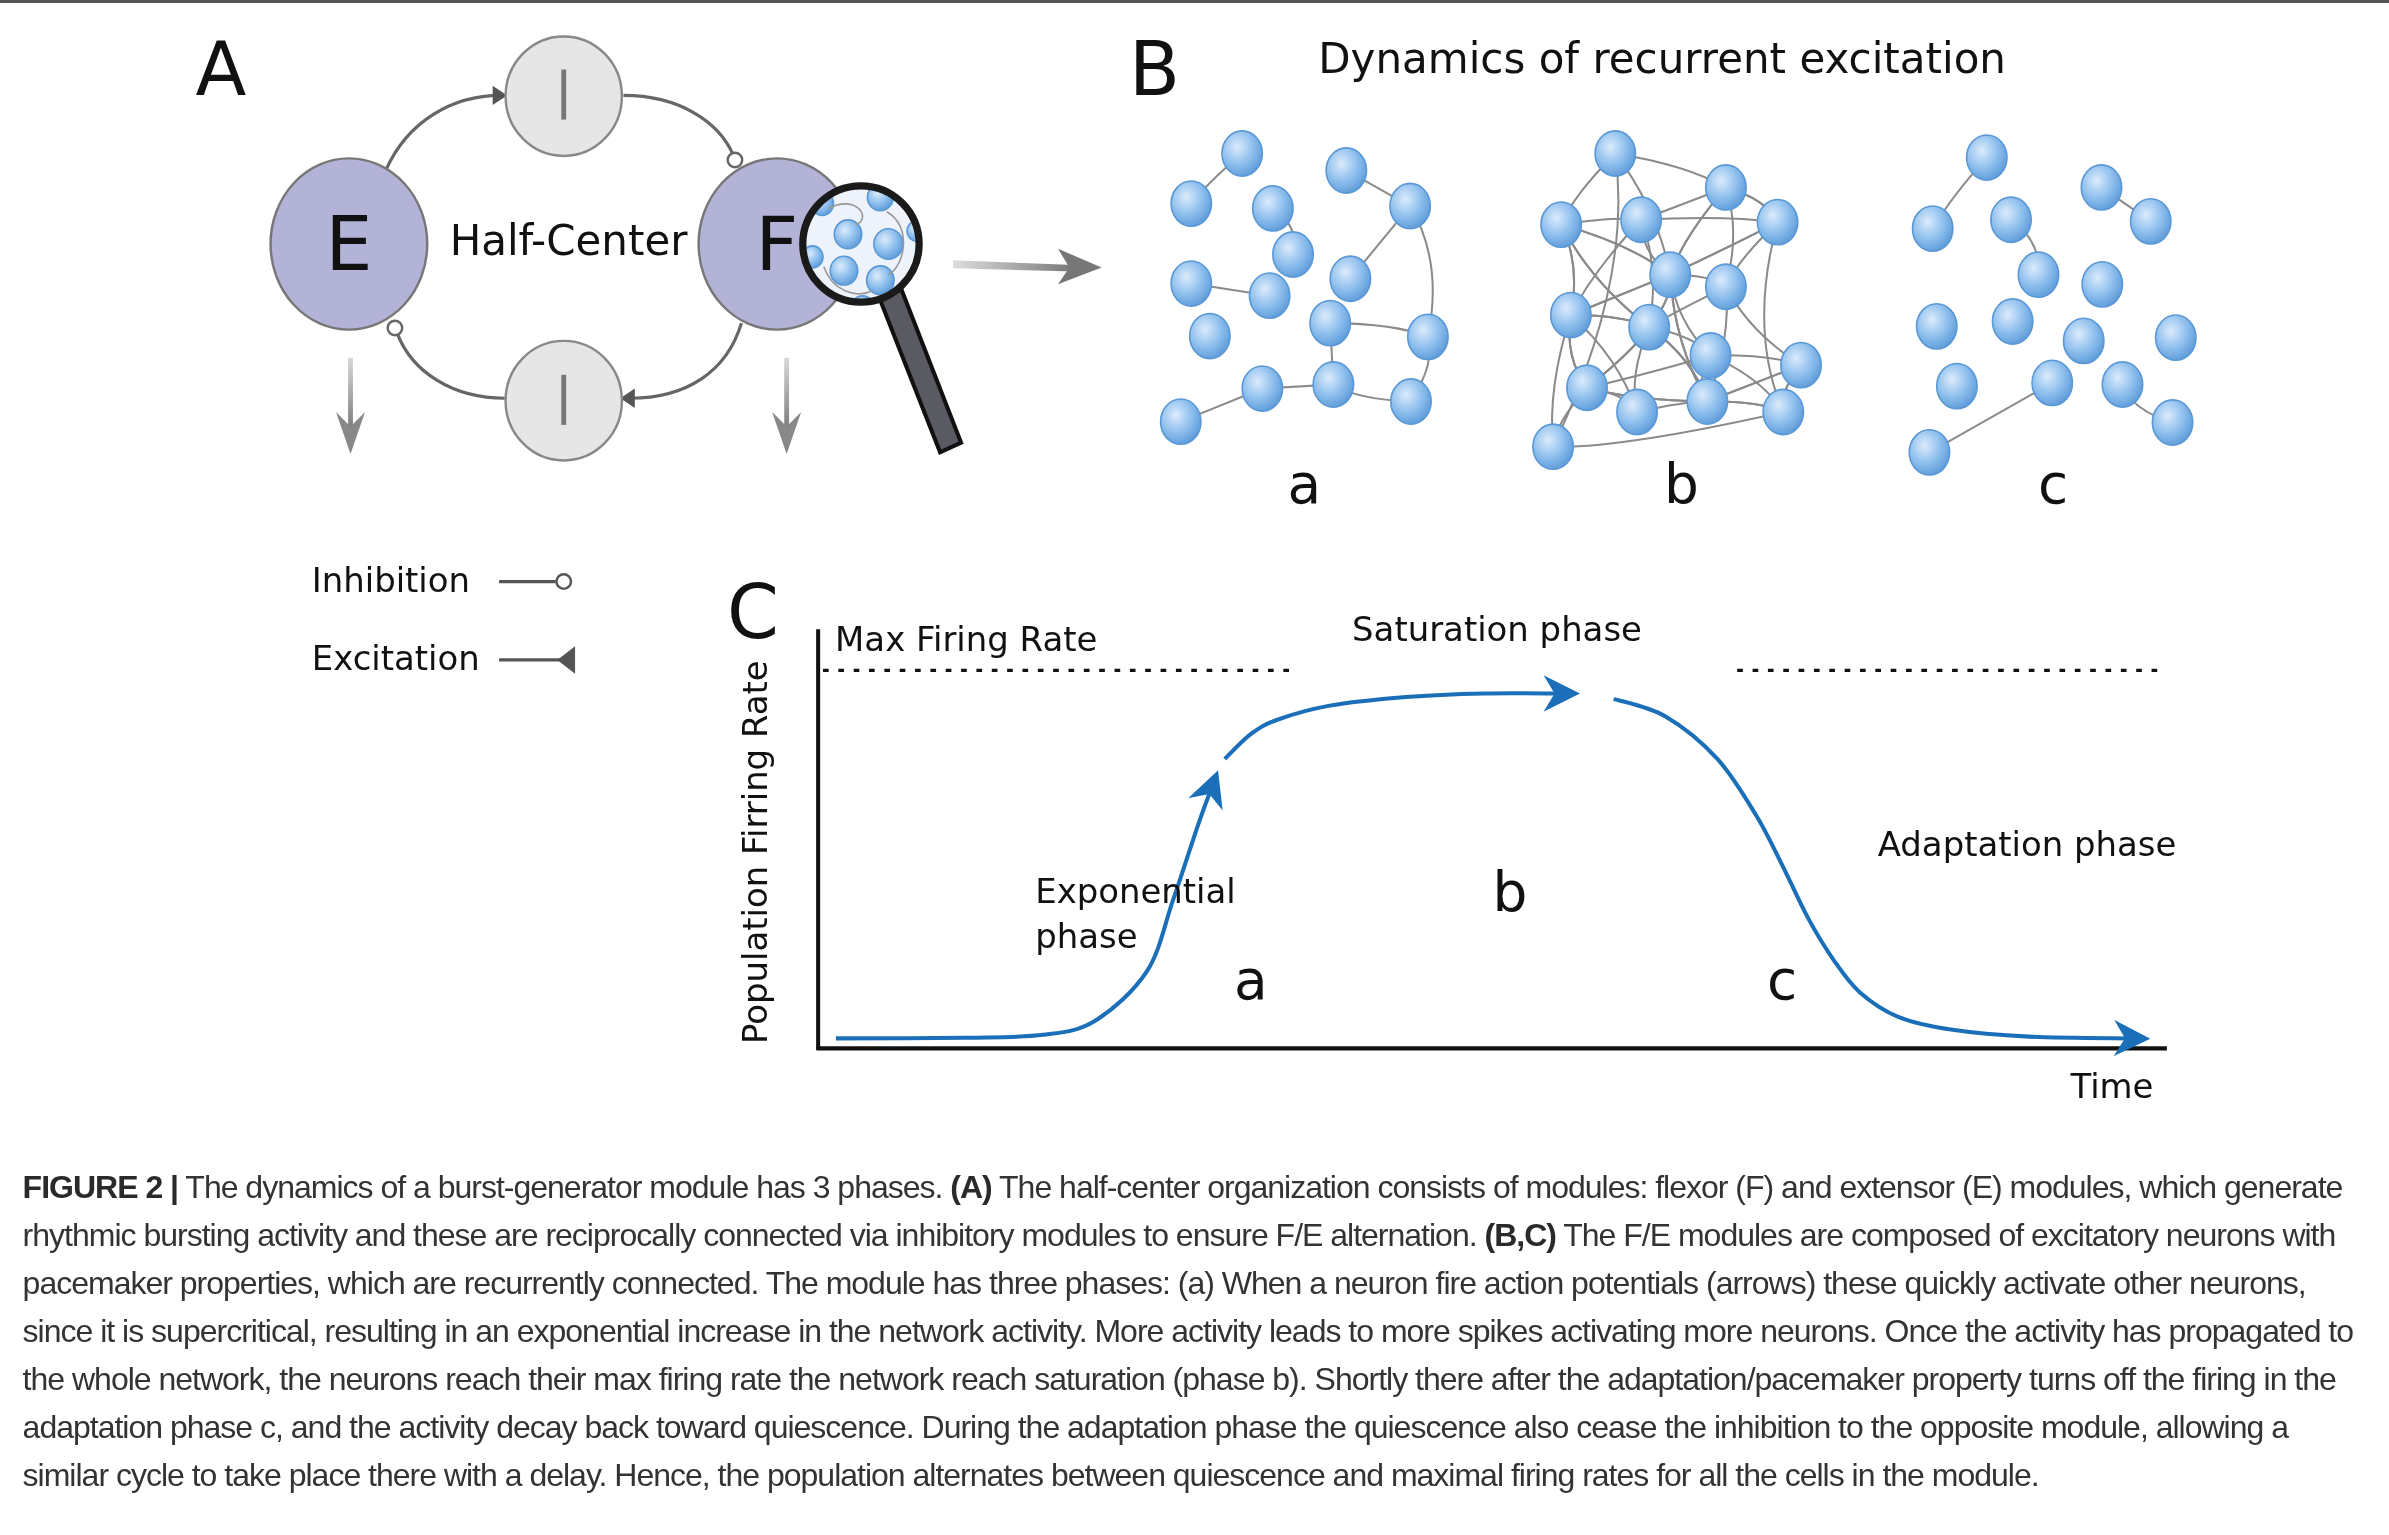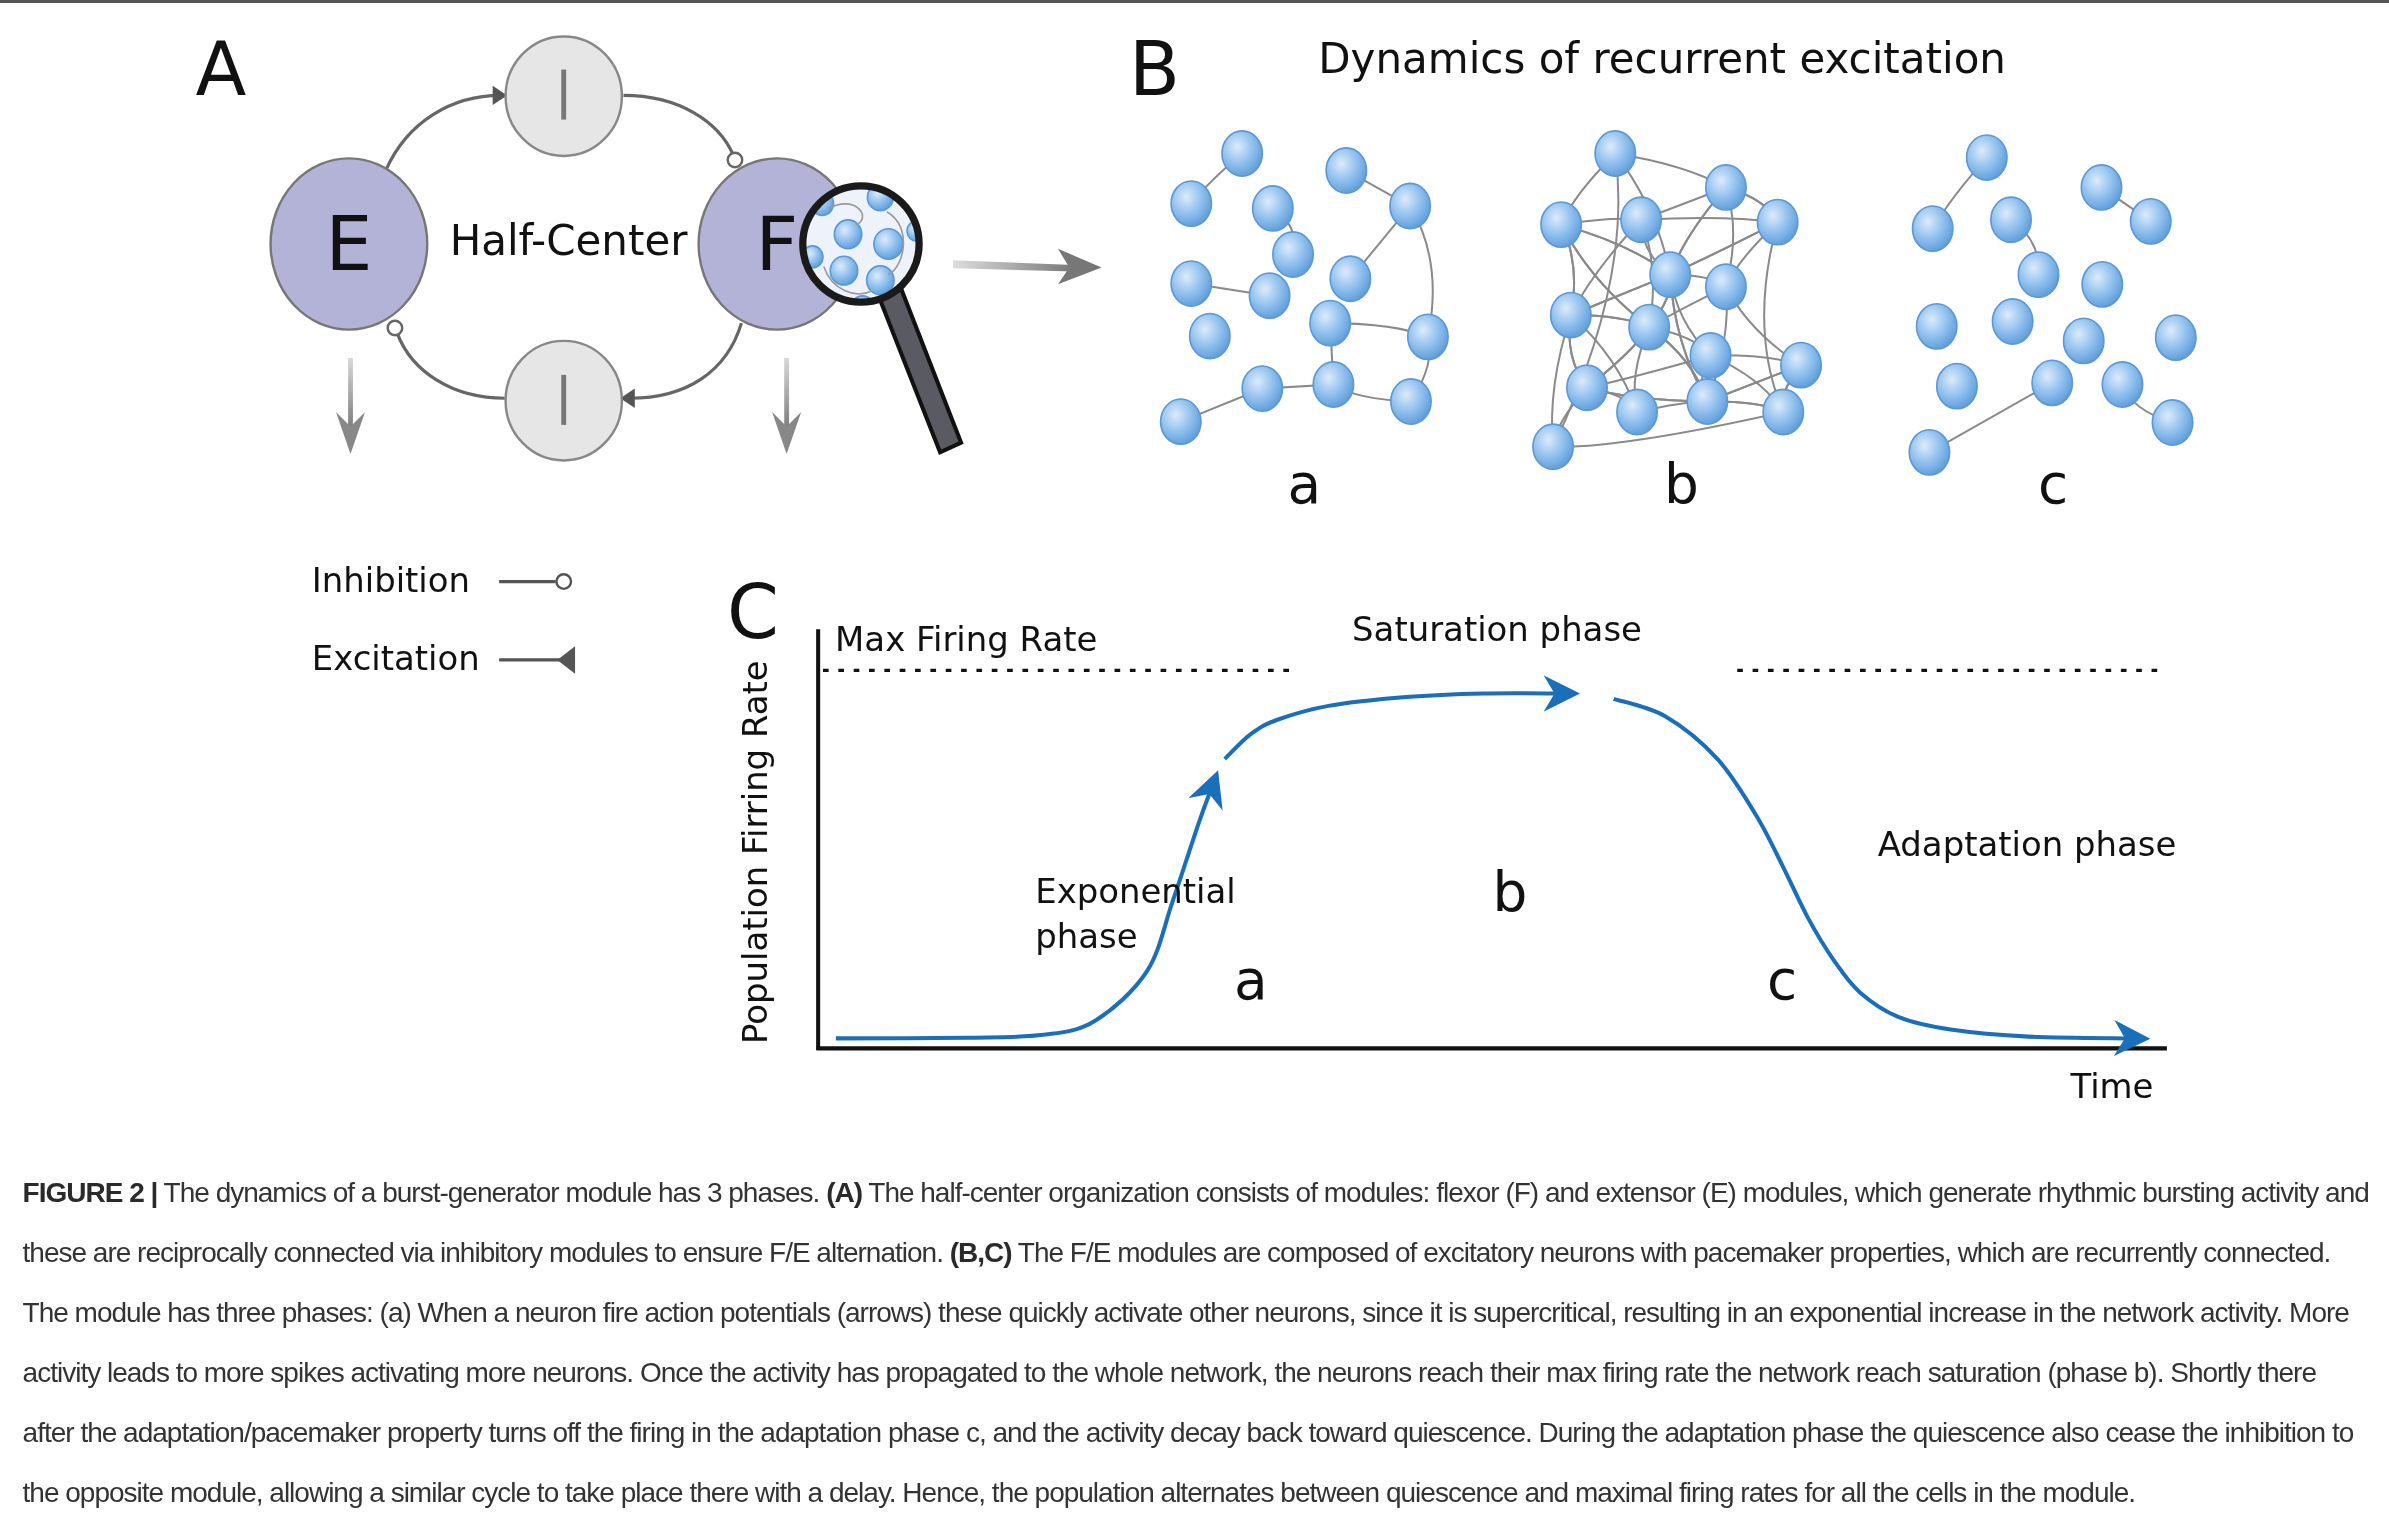--- a/index.html
+++ b/index.html
@@ -1,20 +1,20 @@
 <!DOCTYPE html>
 <html style="font-size:13px"><head>
 <meta charset="utf-8">
 <style>
   html, body { margin:0; padding:0; background:#ffffff; }
   body { width:2389px; height:1536px; position:relative; overflow:hidden; font-family:"Liberation Sans", sans-serif; }
   .topline { position:absolute; left:0; top:0; width:2389px; height:3.2px; background:#555555; }
   #fig { position:absolute; left:0; top:0; }
   .svgtext { font-family:"DejaVu Sans", sans-serif; fill:#111111; }
-  #caption { position:absolute; left:22.6px; top:1163px; width:2351px; font-size:28px; line-height:60px; color:#333333; letter-spacing:-1px; transform-origin:0 0; }
+  #caption { position:absolute; left:22.6px; top:1163px; width:2351px; font-size:32px; line-height:48px; color:#333333; letter-spacing:-1px; transform-origin:0 0; }
   #caption b { color:#2a2a2a; font-weight:bold; }
 </style>
 </head>
 <body>
 
 <div class="topline"></div>
 
 <svg id="fig" width="2389" height="1147" viewBox="0 0 2958 1420">
   <defs>
     <radialGradient id="ball" cx="0.38" cy="0.35" r="0.7">

